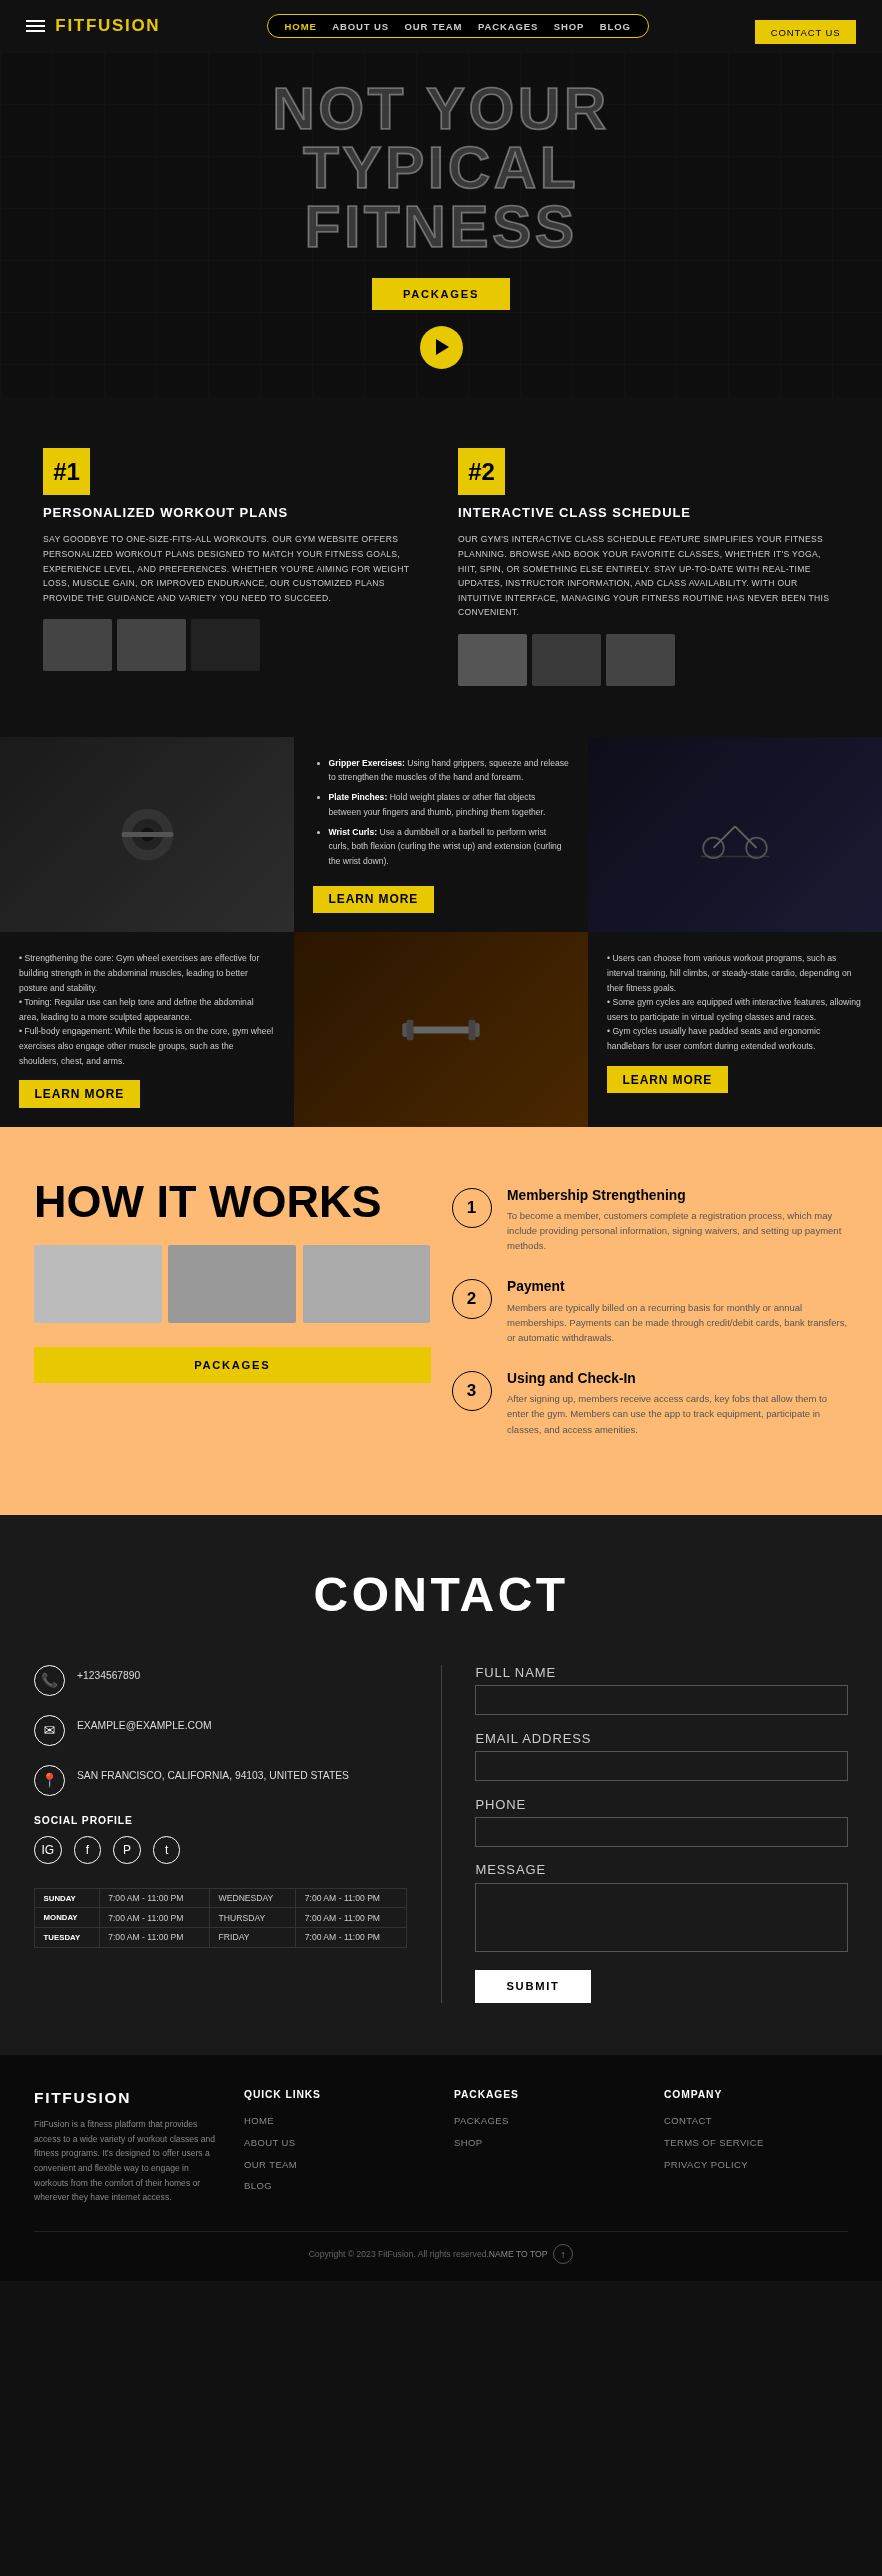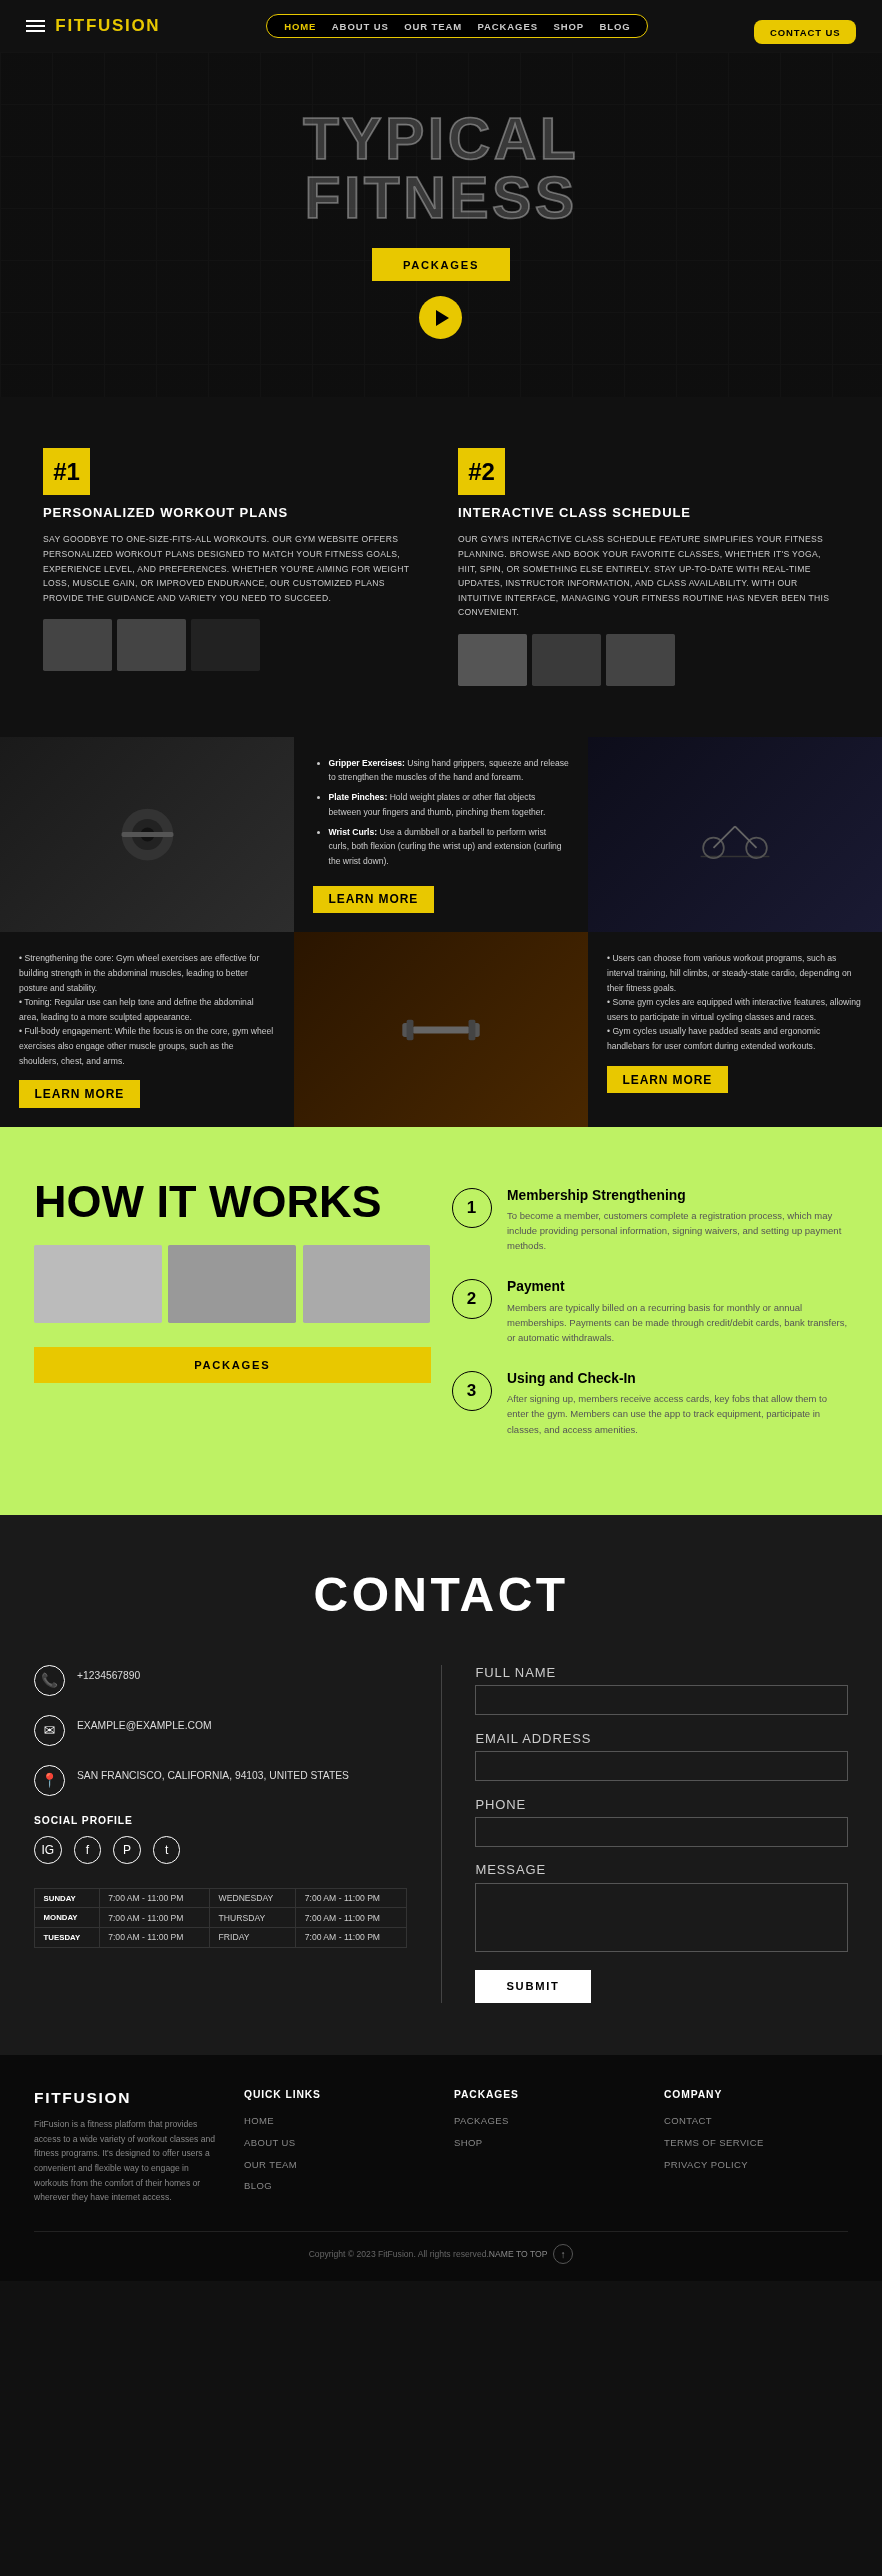--- a/index.html
+++ b/index.html
@@ -36,24 +36,24 @@
       font-size: 9.5px;
       font-weight: 600;
       letter-spacing: 0.9px;
       text-transform: uppercase;
     }
     .nav-links a.active { color: #e8c800; }
     .nav-contact {
       background: #e8c800;
       color: #000;
       font-size: 9.5px;
-      font-weight: 700;
+      font-weight: 400;
       letter-spacing: 0.9px;
       padding: 6.9px 15.5px;
-      border-radius: 8px;
+      border-radius: 0;
       text-transform: uppercase;
       cursor: pointer;
       margin-top: 12px;
     }
 
     
     .hero {
       position: relative;
       width: 100%;
       height: 345px;
@@ -182,21 +182,21 @@
       margin-top: 12px;
       display: inline-block;
     }
     .gym-row { display: grid; grid-template-columns: 1fr 1fr 1fr; }
     .gym-img-1 { background: linear-gradient(135deg, #1a1a1a 60%, #333); min-height: 190px; position: relative; overflow: hidden; }
     .gym-img-2 { background: linear-gradient(135deg, #2a1a0a 60%, #553a1a); min-height: 190px; }
     .gym-img-3 { background: linear-gradient(135deg, #0a0a1a 60%, #1a1a33); min-height: 190px; }
 
     
     .hiw-section {
-      background: #bef264;
+      background: #fdba74;
       color: #000;
       padding: 52px 34px;
       display: grid;
       grid-template-columns: 1fr 1fr;
       gap: 21px;
       align-items: start;
     }
     .hiw-left h2 {
       font-size: 45px;
       font-weight: 900;
@@ -375,20 +375,21 @@
     <a>SHOP</a>
     <a>BLOG</a>
   </div>
   <div class="nav-contact">CONTACT US</div>
 </nav>
 
 <section class="hero">
   <div class="hero-bg"></div>
   <div class="hero-content">
     <div class="hero-title">
+      <span class="line1">NOT YOUR</span>
       <span class="line2">TYPICAL</span>
       <span class="line3">FITNESS</span>
     </div>
     <button class="hero-btn">PACKAGES</button>
     <div class="play-btn"></div>
   </div>
 </section>
 
 <section class="features">
   <div class="feature-card">

